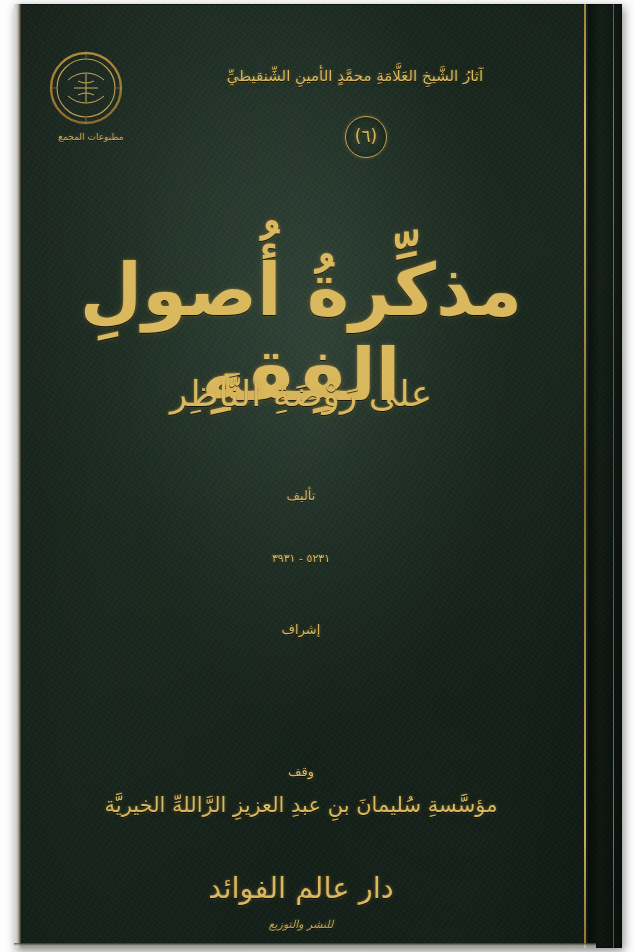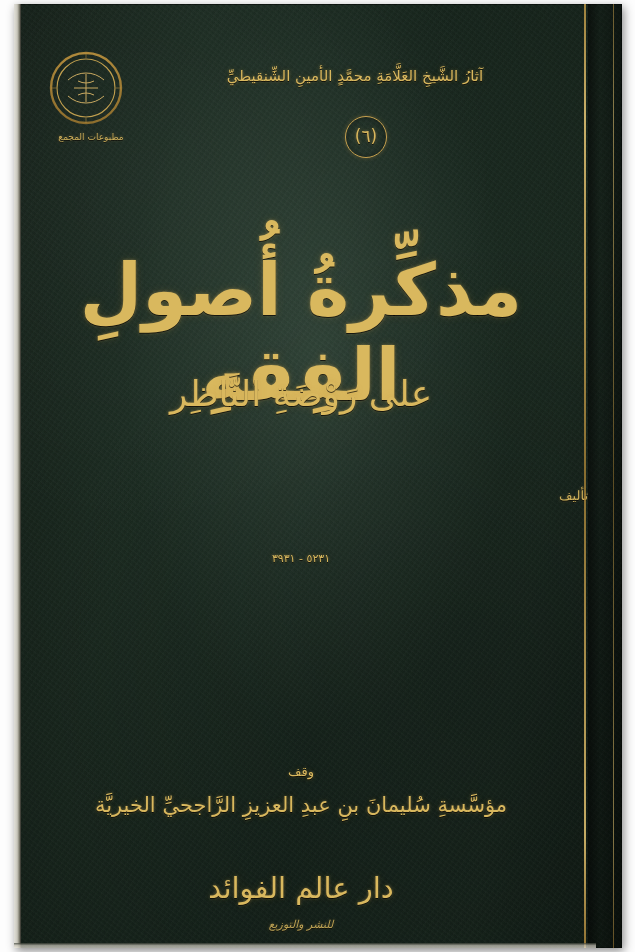--- a/index.html
+++ b/index.html
@@ -166,20 +166,21 @@
     text-align: center;
     font-size: 36px;
     line-height: 1.2;
   }
 
   
   .lbl-author {
     position: absolute;
     top: 468px;
     left: 0; right: 0;
+    text-align: center;
     font-size: 13px;
     opacity: .95;
     font-family: Liberation Serif, serif;
   }
   .author-name {
     position: absolute;
     top: 495px;
     left: 0; right: 0;
     text-align: center;
     font-size: 21px;
@@ -293,23 +294,24 @@
         </svg>
       </div>
       <div class="gold seal-caption">مطبوعات المجمع</div>
 
       <div class="gold title-main">مذكِّرةُ أُصولِ الفِقهِ</div>
       <div class="gold title-sub">على رَوْضَةِ النَّاظِر</div>
 
       <div class="gold lbl-author">تأليف</div>
       <div class="gold author-dates">١٣٢٥ - ١٣٩٣</div>
 
+      <div class="gold lbl-supervisor">إشراف</div>
 
       <div class="gold lbl-waqf">وقف</div>
-      <div class="gold waqf-name">مؤسَّسةِ سُليمانَ بنِ عبدِ العزيزِ الرَّاجحيِّ الخيريَّة</div>
+      <div class="gold waqf-name">مؤسَّسةِ سُليمانَ بنِ عبدِ العزيزِ الرَّاللهِّ الخيريَّة</div>
 
       <div class="gold publisher">دار عالم الفوائد</div>
       <div class="gold publisher-sub">للنشر والتوزيع</div>
 
     </div>
 
     <div class="spine"></div>
     <div class="spine-rule a"></div>
     <div class="spine-rule b"></div>
     <div class="edge-left"></div>

